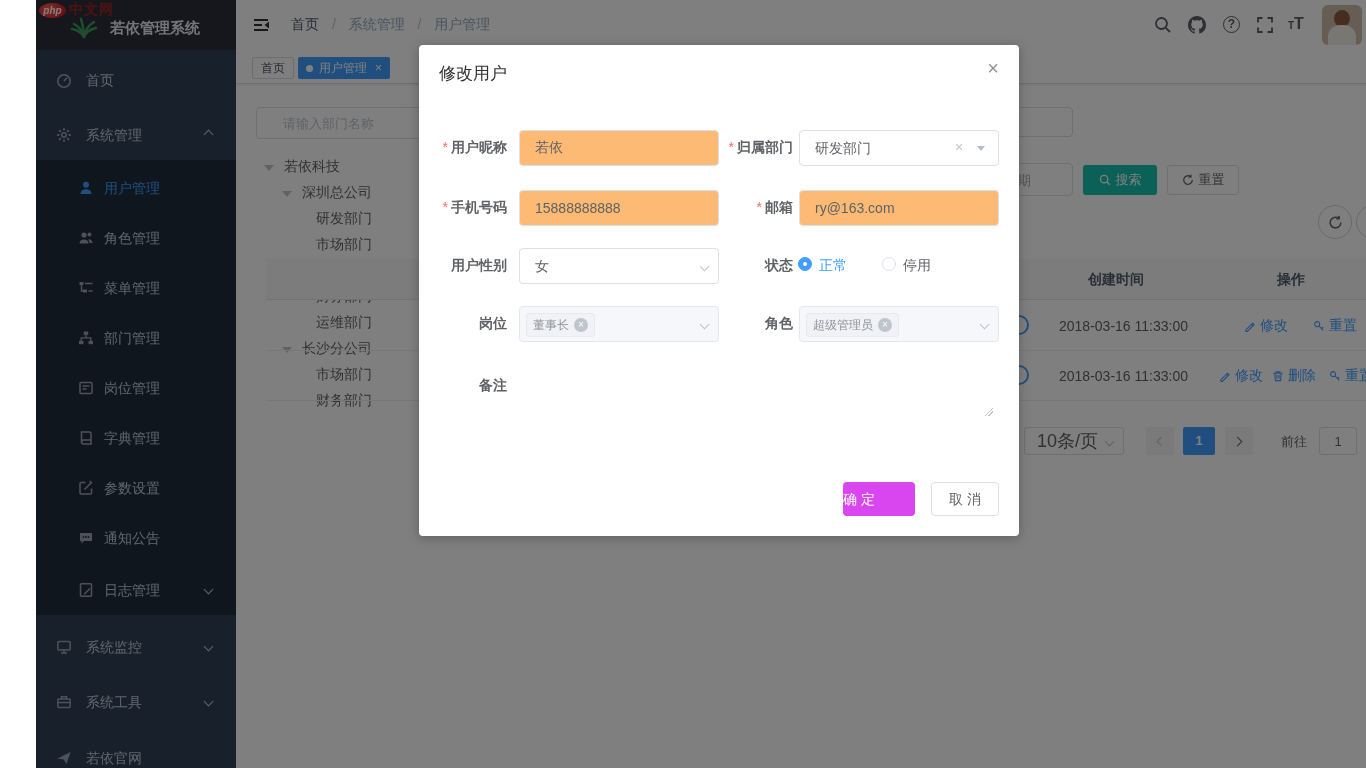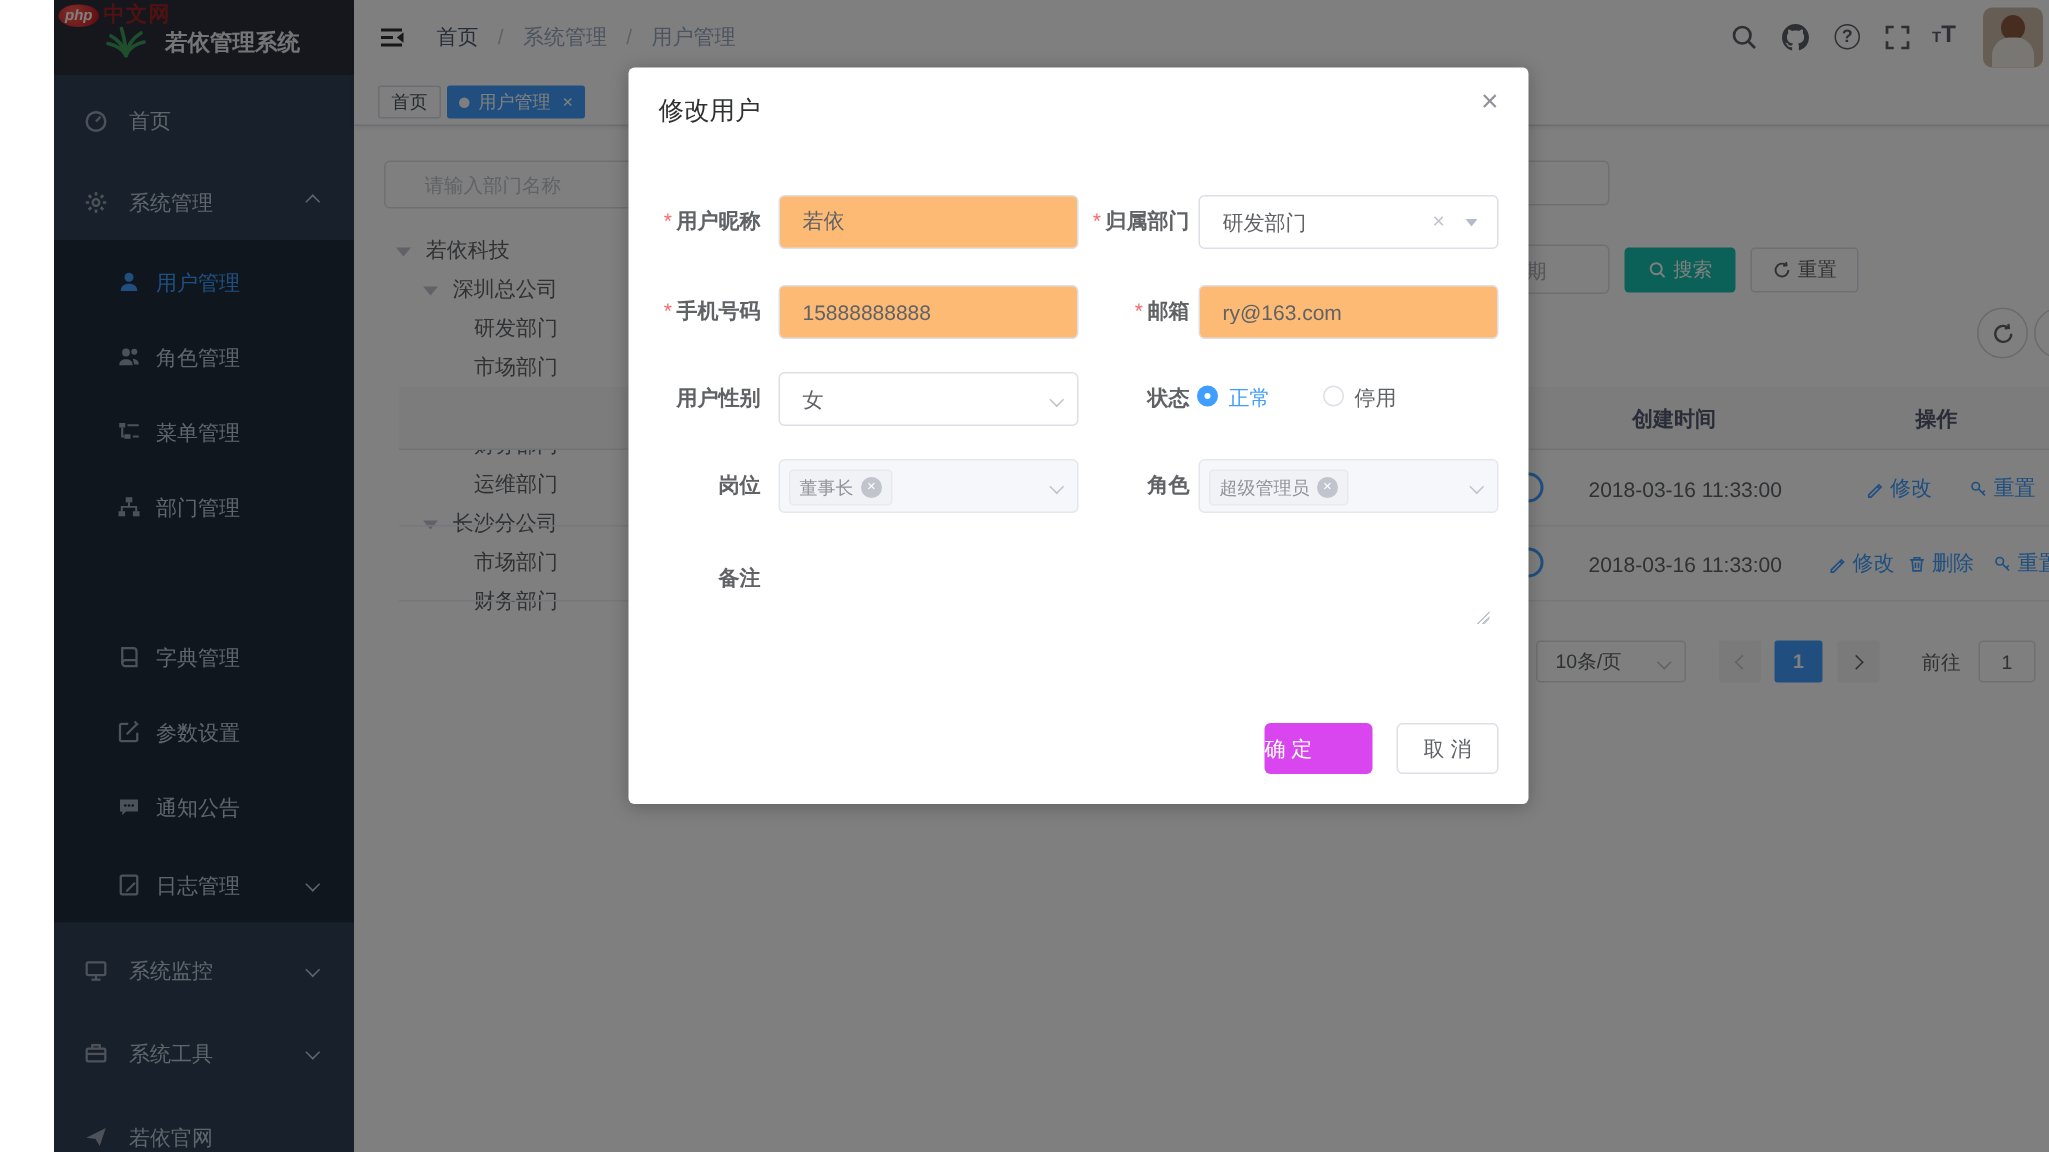--- a/index.html
+++ b/index.html
@@ -69,21 +69,21 @@
   .thead{left:230px;top:258px;width:1120px;height:42px;background:#f8f8f9;border-bottom:1px solid #dfe6ec;}
   .th{position:absolute;top:13px;font-size:14px;font-weight:bold;color:#515a6e;width:100px;text-align:center;}
   .rowline{position:absolute;left:230px;width:1120px;height:0;border-bottom:1px solid #ebeef5;}
   .cell-time{position:absolute;font-size:14px;color:#606266;}
   .op-link{position:absolute;display:flex;align-items:center;gap:4px;color:#409eff;font-size:14px;cursor:pointer;}
   .sw{position:absolute;width:40px;height:20px;border-radius:10px;background:#409eff;}
   .sw::after{content:"";position:absolute;right:2px;top:2px;width:16px;height:16px;border-radius:50%;background:#fff;}
 
   
   .pg-select{left:988px;top:427px;width:100px;height:28px;border:1px solid #dcdfe6;border-radius:3px;background:#fff;
-             font-size:13px;color:#606266;line-height:26px;padding-left:12px;cursor:pointer;}
+             font-size:18px;color:#606266;line-height:26px;padding-left:12px;cursor:pointer;}
   .pg-btn{position:absolute;top:427px;width:28px;height:28px;background:#f4f4f5;border-radius:2px;display:flex;
           align-items:center;justify-content:center;cursor:pointer;}
   .pg-cur{left:1147px;top:427px;width:32px;height:28px;background:#409eff;border-radius:2px;color:#fff;
           font-size:13px;font-weight:bold;text-align:center;line-height:28px;cursor:pointer;}
   .pg-txt{position:absolute;top:433px;font-size:13px;color:#606266;}
   .pg-input{left:1283px;top:427px;width:38px;height:28px;border:1px solid #dcdfe6;border-radius:3px;text-align:center;
             font-size:13px;color:#606266;outline:none;}
   .arrow-l{width:7px;height:7px;border-left:1.5px solid #c0c4cc;border-bottom:1.5px solid #c0c4cc;transform:rotate(45deg);margin-left:3px;}
   .arrow-r{width:7px;height:7px;border-right:1.5px solid #606266;border-top:1.5px solid #606266;transform:rotate(45deg);margin-right:3px;}
   .sel-chev{position:absolute;right:10px;top:10px;width:7px;height:7px;border-right:1.3px solid #c0c4cc;border-bottom:1.3px solid #c0c4cc;transform:rotate(45deg);}
@@ -198,20 +198,27 @@
       <svg class="ic" viewBox="0 0 16 16">
         <g fill="#9aa5b5">
             <rect x="5.8" y="1.5" width="4.4" height="3.4"></rect>
             <rect x="1" y="10.8" width="4.4" height="3.4"></rect>
             <rect x="10.6" y="10.8" width="4.4" height="3.4"></rect>
           </g>
         <path d="M8 4.9v3M3.2 10.8V7.9h9.6v2.9" stroke="#9aa5b5" stroke-width="1.3" fill="none"></path>
       </svg>
       <span class="lb">部门管理</span>
     </div>
+    <div class="abs mi sub" style="top:363px">
+      <svg class="ic" viewBox="0 0 16 16">
+        <rect x="2" y="2.5" width="12" height="11" rx="1" fill="none" stroke="#9aa5b5" stroke-width="1.5"></rect>
+        <path d="M4.5 6h7M4.5 9h4" stroke="#9aa5b5" stroke-width="1.4"></path>
+      </svg>
+      <span class="lb">岗位管理</span>
+    </div>
     <div class="abs mi sub" style="top:413px">
       <svg class="ic" viewBox="0 0 16 16">
         <path d="M3.5 2h7.5a2 2 0 0 1 2 2v10H5.5a2 2 0 0 1-2-2z" fill="none" stroke="#9aa5b5" stroke-width="1.5"></path>
         <path d="M3.5 12a2 2 0 0 1 2-2H13" fill="none" stroke="#9aa5b5" stroke-width="1.5"></path>
       </svg>
       <span class="lb">字典管理</span>
     </div>
     <div class="abs mi sub" style="top:463px">
       <svg class="ic" viewBox="0 0 16 16">
         <path d="M13.5 8.5V13a1 1 0 0 1-1 1H3a1 1 0 0 1-1-1V3.5a1 1 0 0 1 1-1h4.5" fill="none" stroke="#9aa5b5" stroke-width="1.5"></path>

